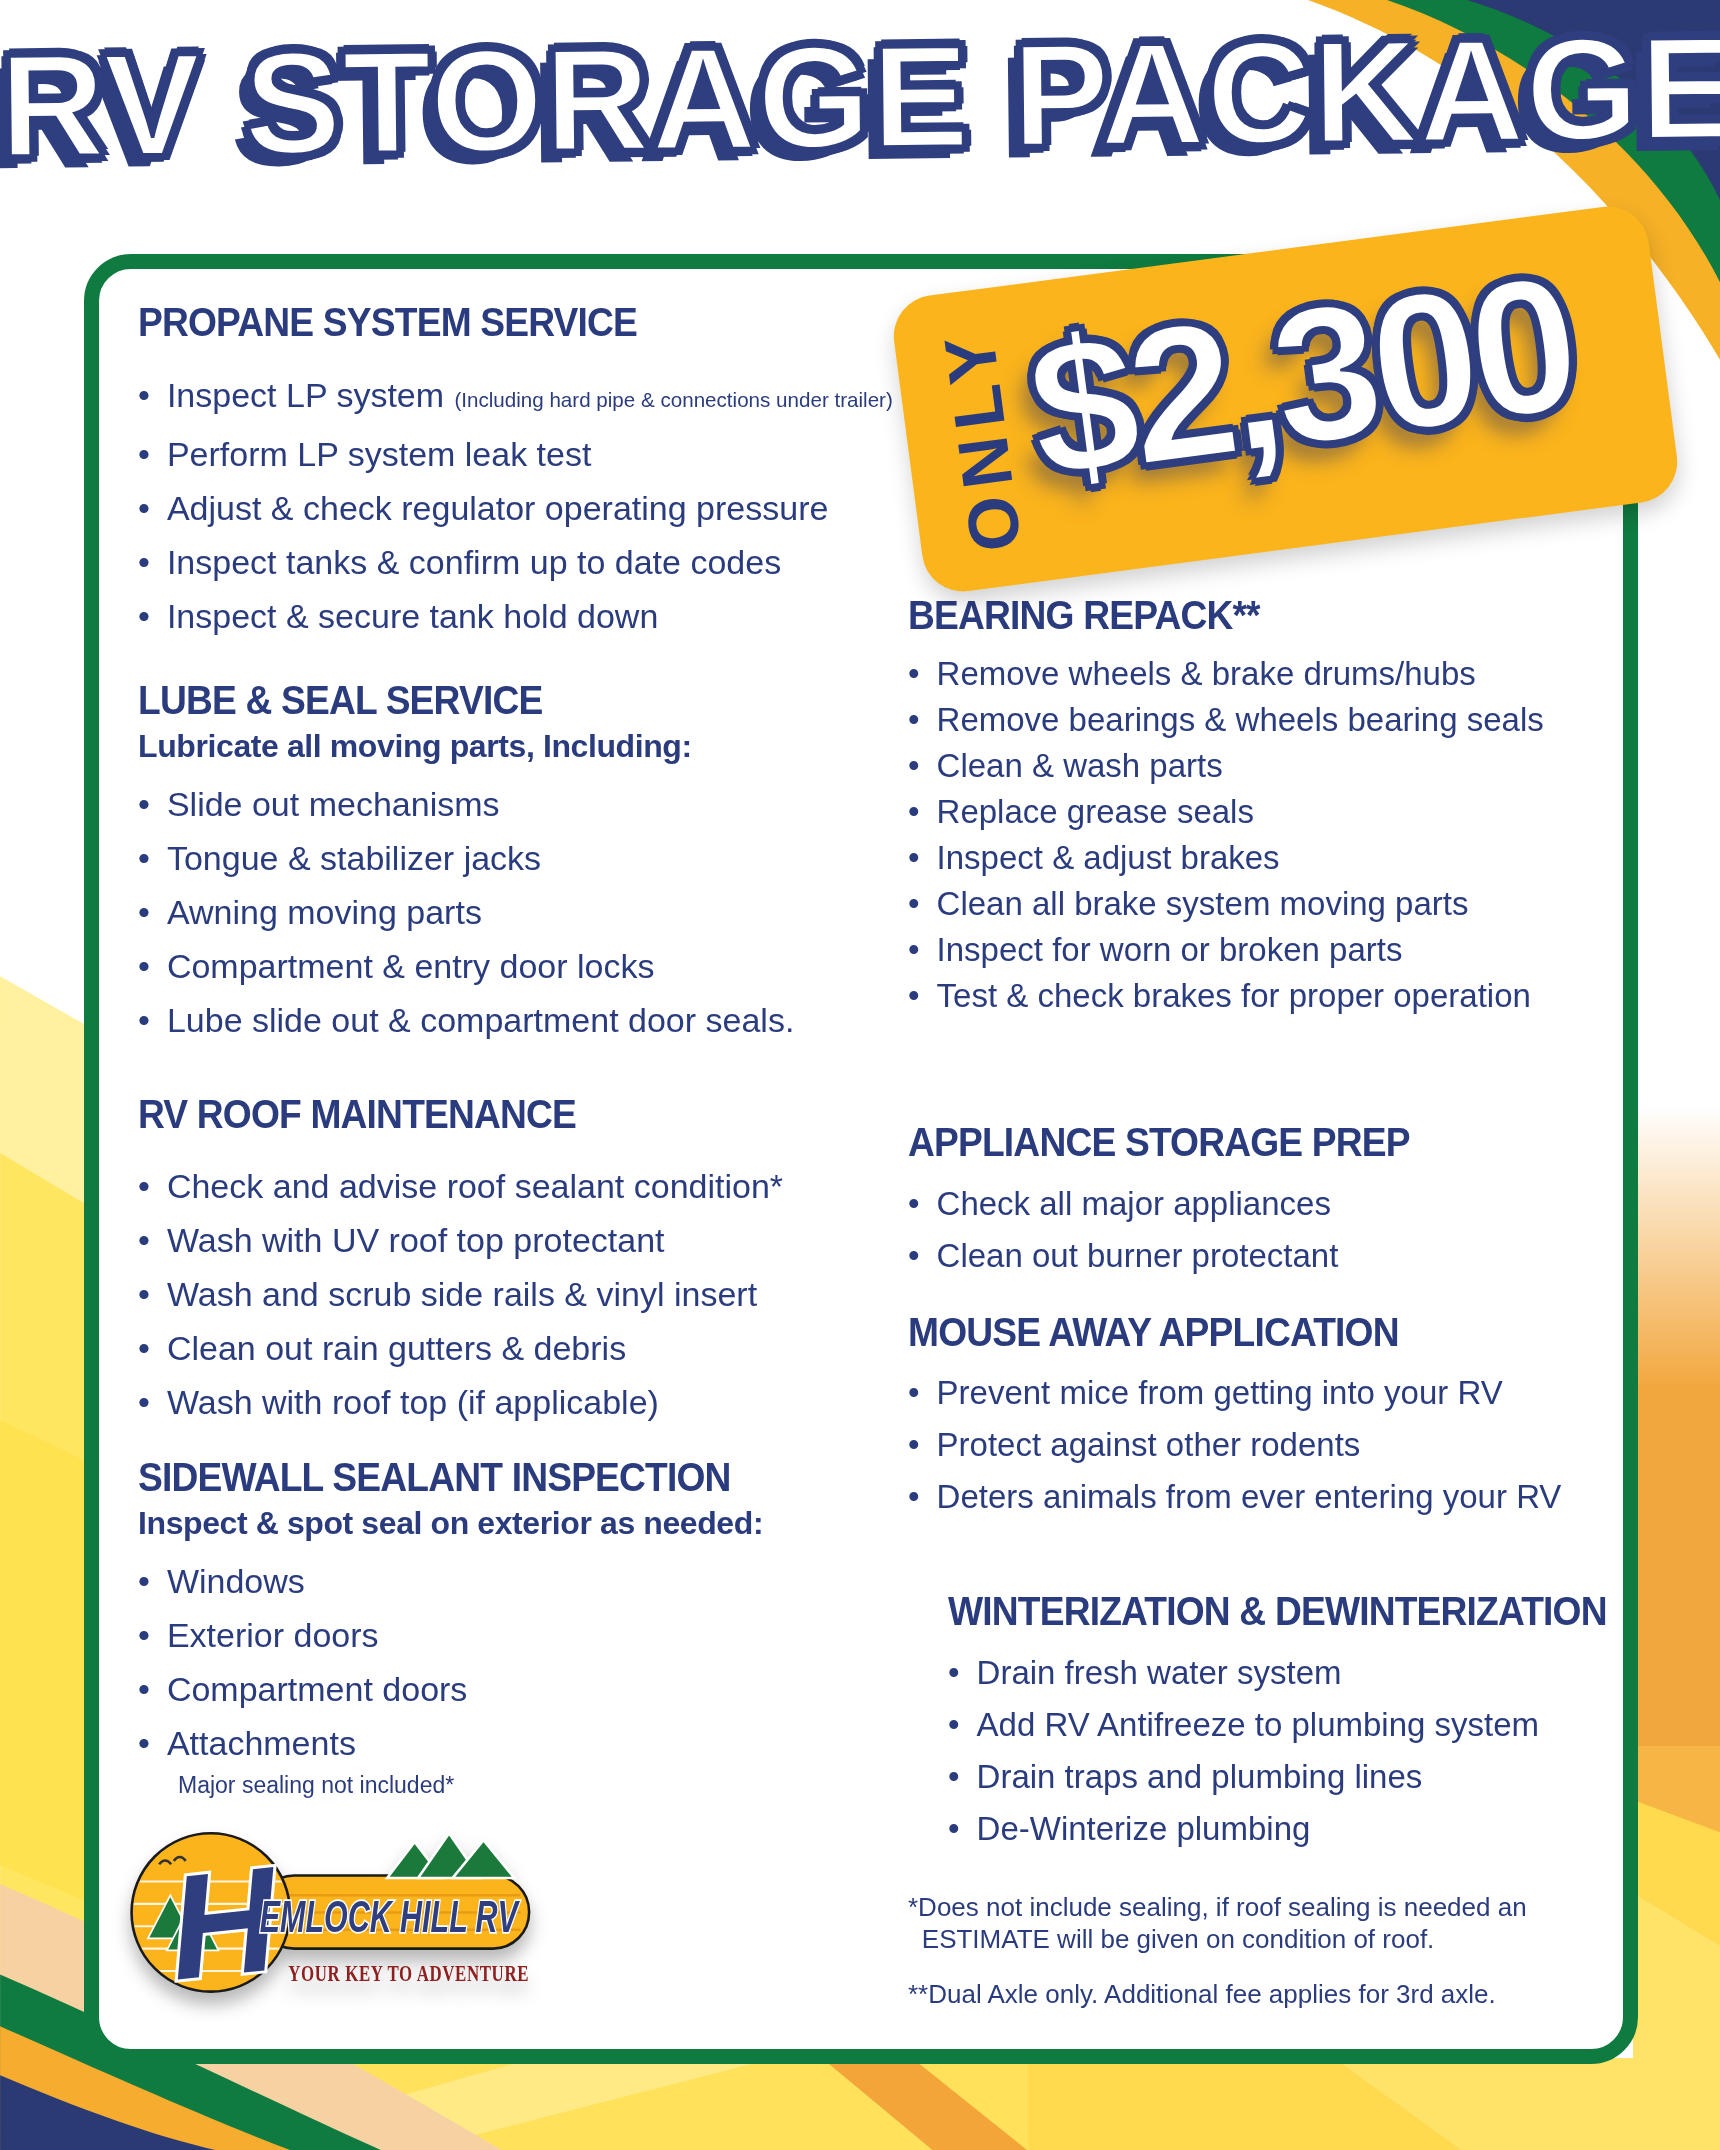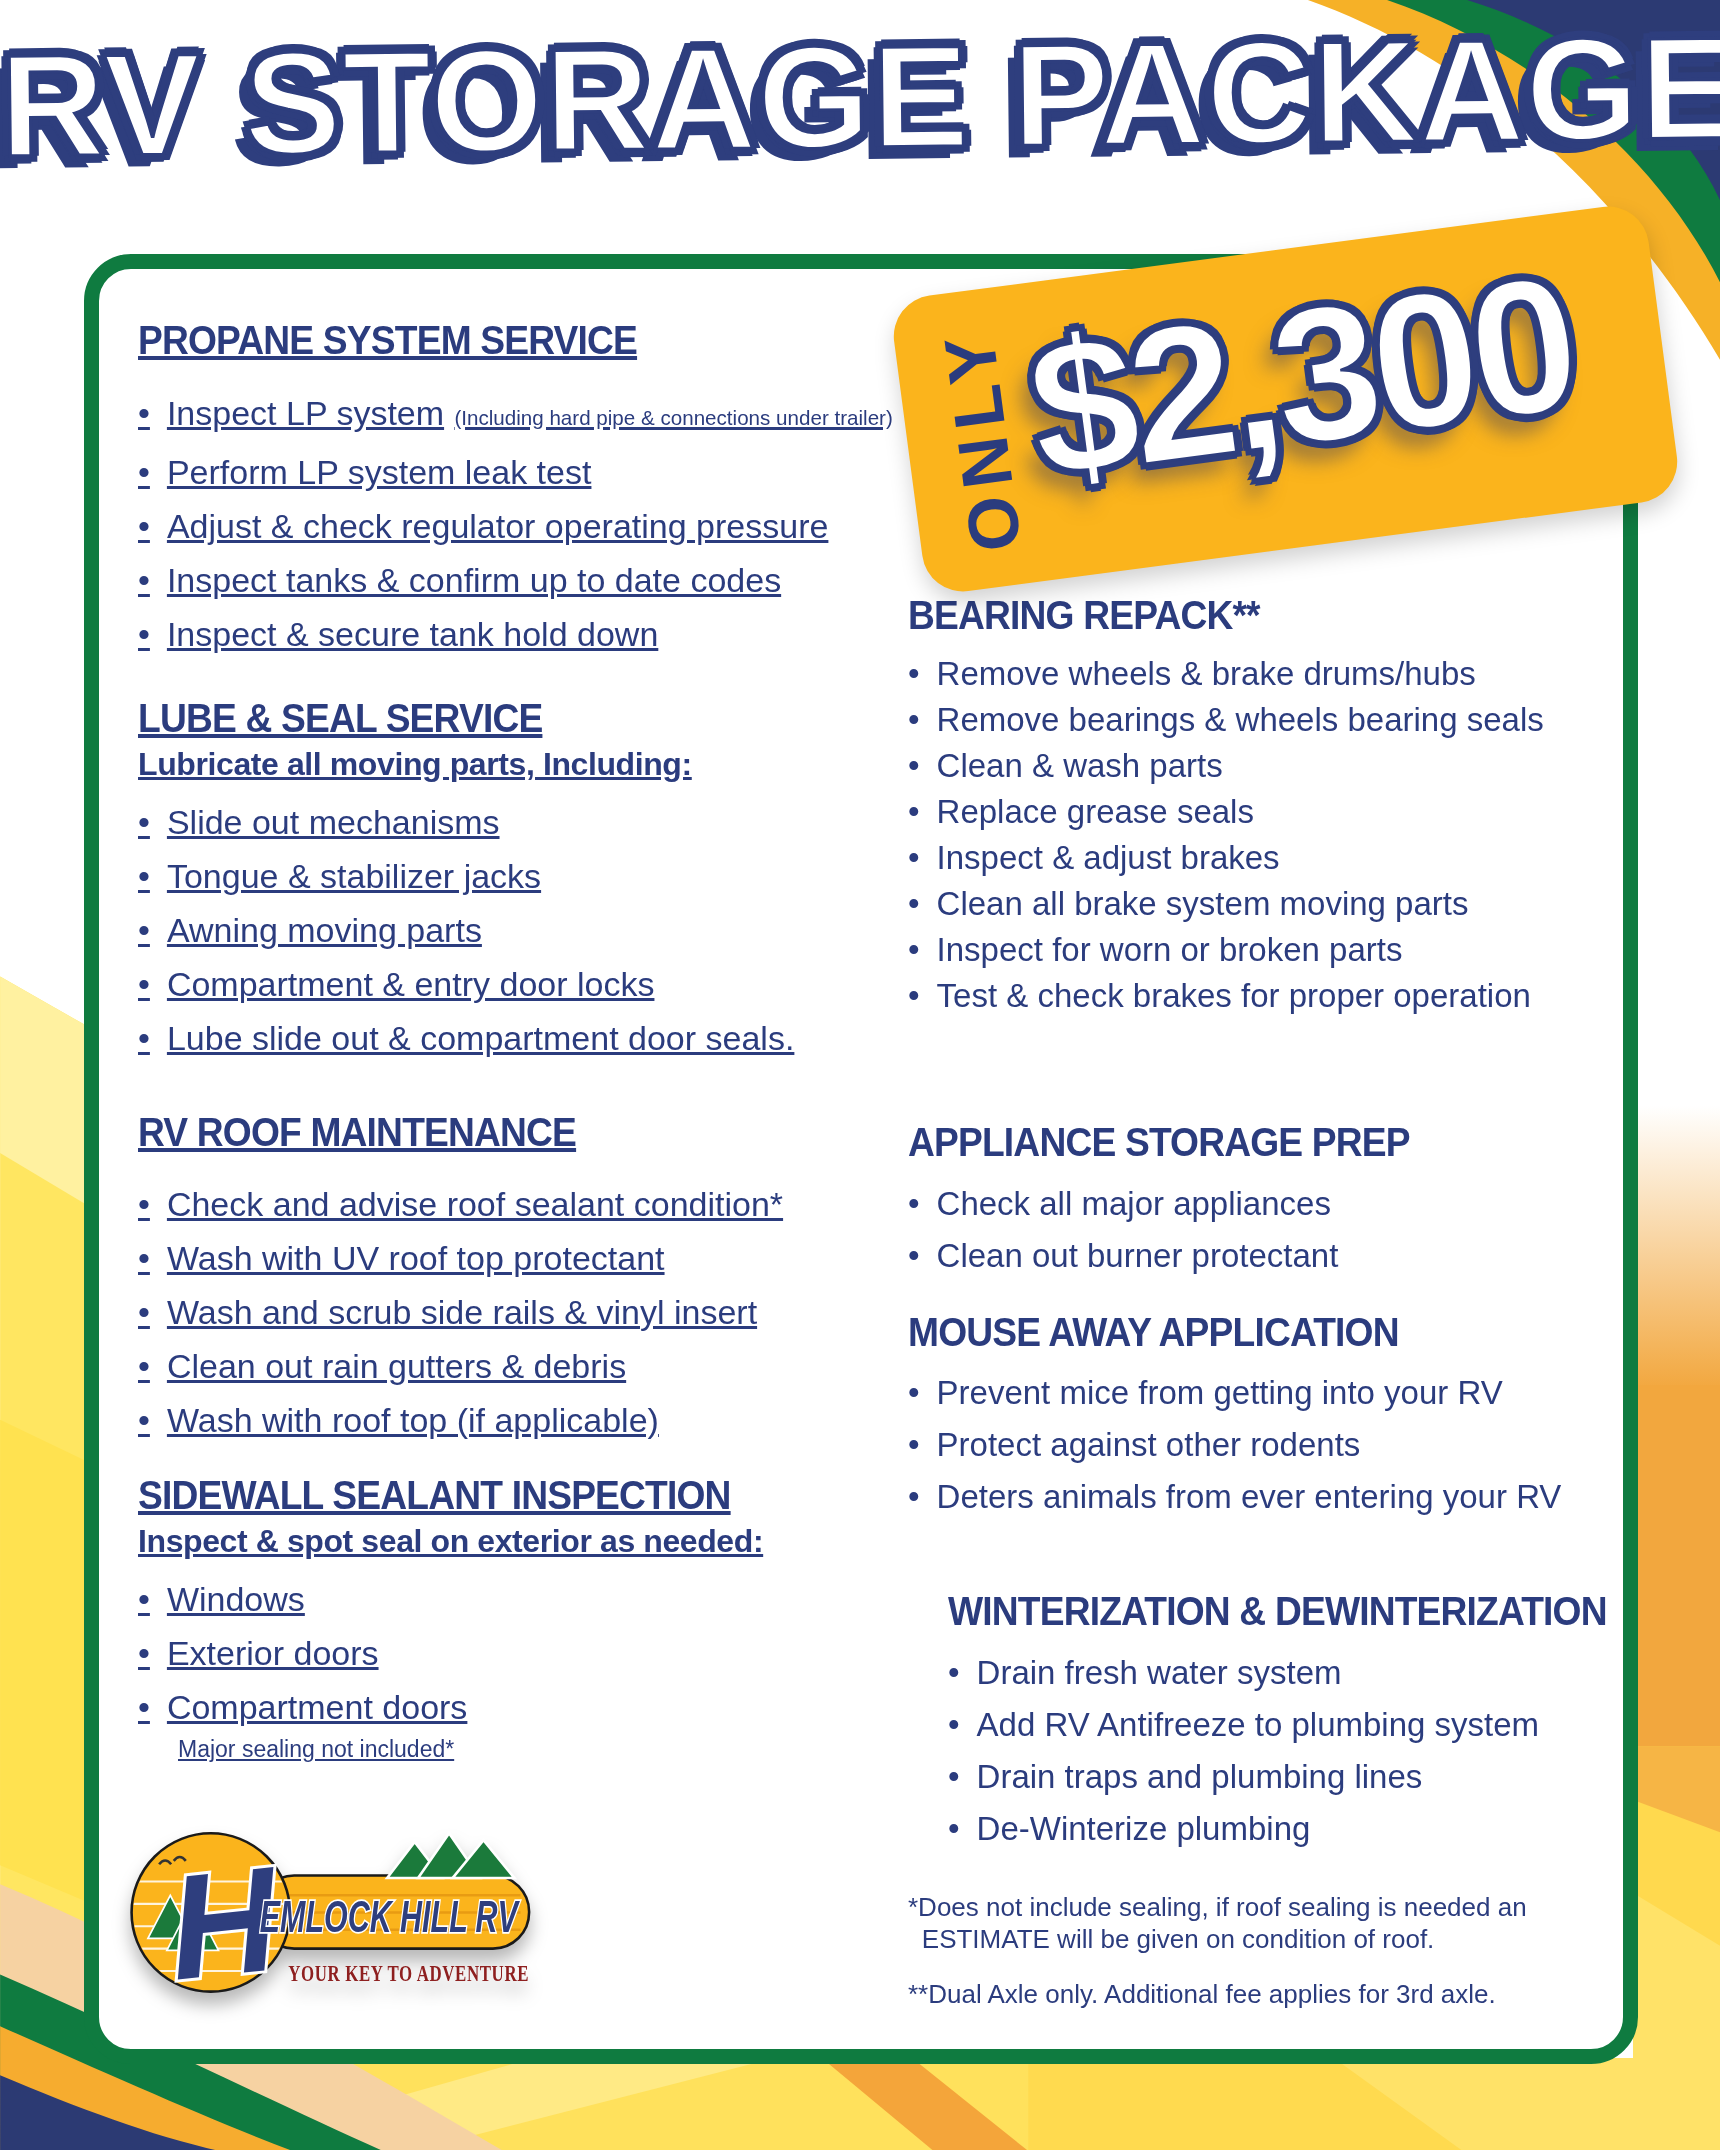--- a/index.html
+++ b/index.html
@@ -39,21 +39,21 @@
     position:absolute;left:127px;top:19px;white-space:nowrap;
     font-size:191px;font-weight:900;letter-spacing:-6.9px;color:#ffffff;
     -webkit-text-stroke:2.6px #2E3E7E;
     text-shadow:
       6.9px 0 0 #2E3E7E,-6.9px 0 0 #2E3E7E,0 6.9px 0 #2E3E7E,0 -6.9px 0 #2E3E7E,
       5.2px 5.2px 0 #2E3E7E,-5.2px 5.2px 0 #2E3E7E,5.2px -5.2px 0 #2E3E7E,-5.2px -5.2px 0 #2E3E7E,
       -13.8px 17px 20.6px rgba(60,60,90,.5);
   }
   
   .col{position:absolute;}
-  .col-left{left:138px;top:319px;width:774px;text-decoration:underline;}
+  .col-left{left:138px;top:301px;width:774px;}
   .col-right{left:908px;top:594px;width:723px;}
   h2{
     margin:0;font-size:40px;line-height:43px;font-weight:bold;color:#2B3C7E;
     letter-spacing:-0.9px;white-space:nowrap;transform:scaleX(.93);transform-origin:left center;
   }
   .sub{margin:5.2px 0 0;font-size:32px;line-height:38px;font-weight:bold;color:#2B3C7E;letter-spacing:-0.4px;white-space:nowrap;}
   ul{list-style:none;margin:0;padding:0;}
   li{font-size:34px;line-height:54px;white-space:nowrap;}
   li::before{content:"\2022";margin-right:17px;}
   .small{font-size:20.6px;margin-left:10.3px;}
@@ -166,20 +166,21 @@
       </ul>
     </section>
 
     <section class="s-side">
       <h2>SIDEWALL SEALANT INSPECTION</h2>
       <p class="sub">Inspect &amp; spot seal on exterior as needed:</p>
       <ul>
         <li>Windows</li>
         <li>Exterior doors</li>
         <li>Compartment doors</li>
+        <li>Attachments</li>
       </ul>
       <p class="note">Major sealing not included*</p>
     </section>
   </div>
 
   <div class="col col-right">
     <section class="s-bearing">
       <h2>BEARING REPACK**</h2>
       <ul>
         <li>Remove wheels &amp; brake drums/hubs</li>

